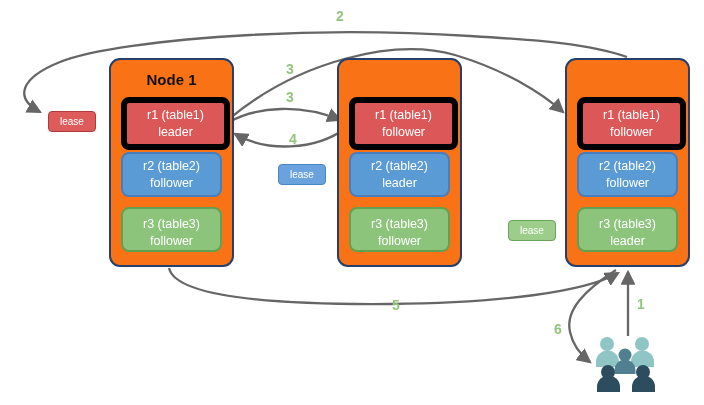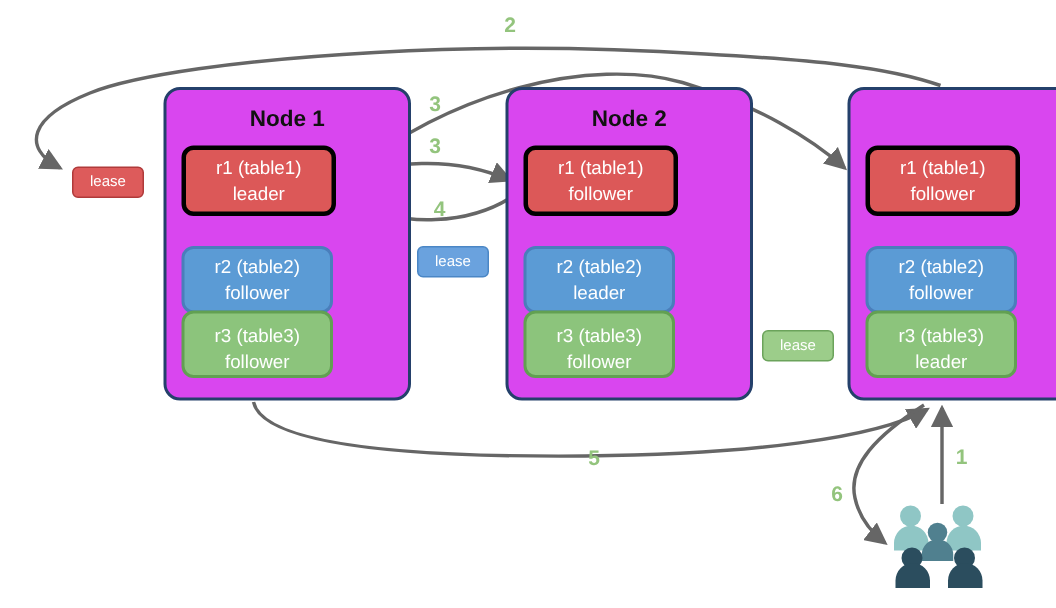--- a/index.html
+++ b/index.html
@@ -14,24 +14,23 @@
   .arrows {
     position: absolute;
     left: 0; top: 0;
     width: 704px; height: 405px;
     pointer-events: none;
   }
   .node {
     position: absolute;
     width: 121px;
     height: 205px;
-    background: #d946ef;
+    background: #f97316;
     border: 2px solid #24406B;
     border-radius: 11px;
-    padding-left: 40px;
   }
   .node-title {
     position: absolute;
     top: 11px; left: 0; right: 0;
     text-align: center;
     font-size: 15px;
     font-weight: bold;
     color: #111111;
   }
   .replica {
@@ -41,22 +40,22 @@
     height: 41px;
     border-radius: 8px;
     color: #ffffff;
     font-size: 12.5px;
     line-height: 1.35;
     text-align: center;
     display: flex;
     flex-direction: column;
     justify-content: center;
   }
-  .replica.red   { background: #DC5858; border: 3px solid #000000; align-items: center; }
-  .replica.blue  { background: #5B9BD5; border: 2px solid #4A7EBB; margin-top: 12px; }
+  .replica.red   { background: #DC5858; border: 6px solid #000000; align-items: center; }
+  .replica.blue  { background: #5B9BD5; border: 2px solid #4A7EBB; }
   .replica.green { background: #8CC47C; border: 2px solid #62A052; }
   .r-pos-0 { top: 37px; }
   .r-pos-1 { top: 92px; }
   .r-pos-2 { top: 147px; justify-content: flex-end; }
   .lease {
     position: absolute;
     height: 19px;
     line-height: 19px;
     padding: 0 11px;
     border-radius: 4px;
@@ -112,21 +111,20 @@
       <span>r2 (table2)</span>
       <span>follower</span>
     </div>
     <div class="replica green r-pos-2">
       <span>r3 (table3)</span>
       <span>follower</span>
     </div>
   </div>
 
   <div class="node" style="left:337px; top:58px;">
-    <div class="node-title">Node 2</div>
     <div class="replica red r-pos-0">
       <span>r1 (table1)</span>
       <span>follower</span>
     </div>
     <div class="replica blue r-pos-1">
       <span>r2 (table2)</span>
       <span>leader</span>
     </div>
     <div class="replica green r-pos-2">
       <span>r3 (table3)</span>

